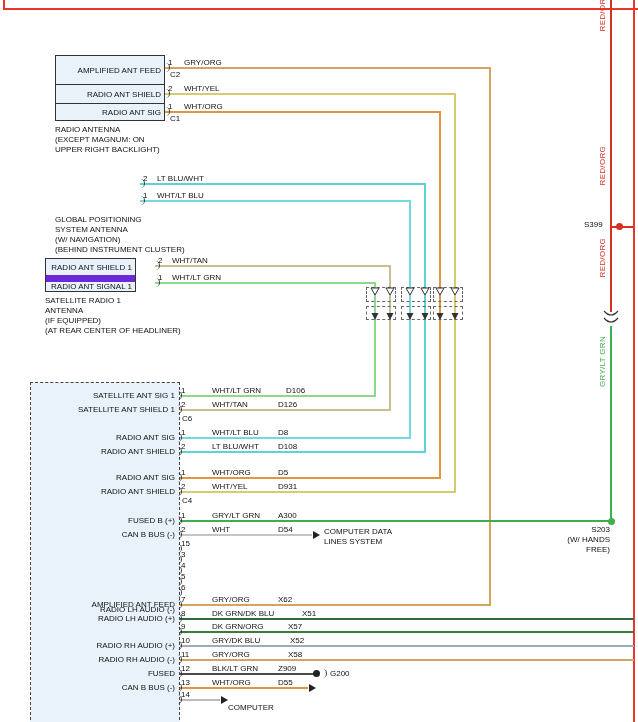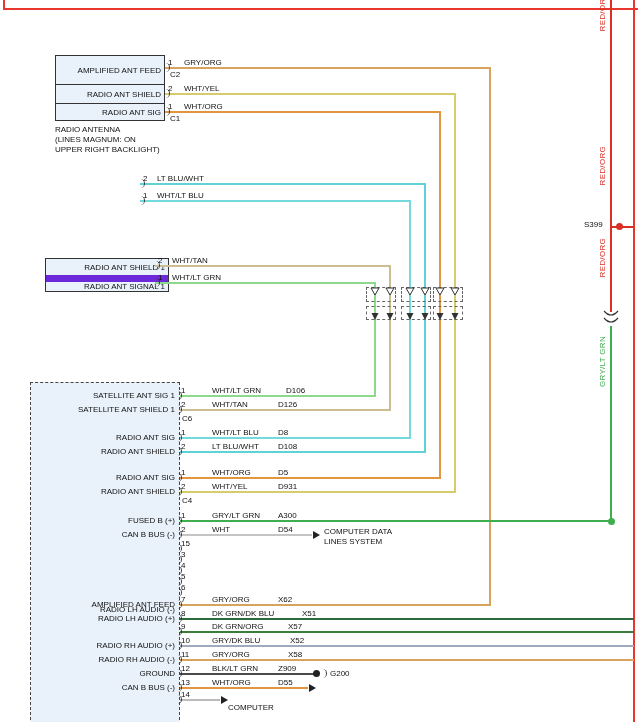--- a/index.html
+++ b/index.html
@@ -47,41 +47,53 @@
   <span class="t" style="left:168px;top:58px">1</span>
   <span class="t" style="left:184px;top:58px">GRY/ORG</span>
   <span class="t" style="left:170px;top:70px">C2</span>
   <span class="t" style="left:168px;top:84px">2</span>
   <span class="t" style="left:184px;top:84px">WHT/YEL</span>
   <span class="t" style="left:168px;top:102px">1</span>
   <span class="t" style="left:184px;top:102px">WHT/ORG</span>
   <span class="t" style="left:170px;top:114px">C1</span>
   <div class="caption" style="left:55px;top:125px">
     <div>RADIO ANTENNA</div>
-    <div>(LINES MAGNUM: ON</div>
+    <div>(EXCEPT MAGNUM: ON</div>
     <div>UPPER RIGHT BACKLIGHT)</div>
   </div>
 
   <div class="hook" style="left:139px;top:179px"></div>
   <div class="hook" style="left:139px;top:196px"></div>
   <span class="t" style="left:143px;top:174px">2</span>
   <span class="t" style="left:157px;top:174px">LT BLU/WHT</span>
   <span class="t" style="left:143px;top:191px">1</span>
   <span class="t" style="left:157px;top:191px">WHT/LT BLU</span>
-
-  <div class="comp-box" style="left:45px;top:258px;width:124px;height:34px;">
+  <div class="caption" style="left:55px;top:215px">
+    <div>GLOBAL POSITIONING</div>
+    <div>SYSTEM ANTENNA</div>
+    <div>(W/ NAVIGATION)</div>
+    <div>(BEHIND INSTRUMENT CLUSTER)</div>
+  </div>
+
+  <div class="comp-box" style="left:45px;top:258px;width:91px;height:34px;">
     <div class="comp-row" style="height:16px">RADIO ANT SHIELD 1</div>
     <div class="comp-row" style="height:16px;border-top:7px solid #6d28d9">RADIO ANT SIGNAL 1</div>
   </div>
   <div class="hook" style="left:154px;top:261px"></div>
   <div class="hook" style="left:154px;top:278px"></div>
   <span class="t" style="left:158px;top:256px">2</span>
   <span class="t" style="left:172px;top:256px">WHT/TAN</span>
   <span class="t" style="left:158px;top:273px">1</span>
   <span class="t" style="left:172px;top:273px">WHT/LT GRN</span>
+  <div class="caption" style="left:45px;top:296px">
+    <div>SATELLITE RADIO 1</div>
+    <div>ANTENNA</div>
+    <div>(IF EQUIPPED)</div>
+    <div>(AT REAR CENTER OF HEADLINER)</div>
+  </div>
 
   <div class="ic" style="left:366px;top:287px;width:30px;height:15px"></div>
   <div class="ic" style="left:366px;top:306px;width:30px;height:14px"></div>
   <div class="ic" style="left:401px;top:287px;width:30px;height:15px"></div>
   <div class="ic" style="left:401px;top:306px;width:30px;height:14px"></div>
   <div class="ic" style="left:433px;top:287px;width:30px;height:15px"></div>
   <div class="ic" style="left:433px;top:306px;width:30px;height:14px"></div>
 
   <svg class="overlay" width="638" height="722" viewBox="0 0 638 722">
     <g stroke="#333" fill="#fff" stroke-width="1">
@@ -105,20 +117,25 @@
       <path d="M604 318 Q611 326 618 318"></path>
     </g>
   </svg>
 
   <span class="vlabel" style="left: 598px; top: -8px; color: rgb(217, 48, 37);">RED/ORG</span>
   <span class="vlabel" style="left: 598px; top: 146px; color: rgb(217, 48, 37);">RED/ORG</span>
   <span class="vlabel" style="left: 598px; top: 238px; color: rgb(217, 48, 37);">RED/ORG</span>
   <span class="vlabel" style="left: 598px; top: 336px; color: rgb(62, 174, 78);">GRY/LT GRN</span>
   <span class="t" style="left:584px;top:220px">S399</span>
   <div class="dot" style="left: 616px; top: 223px; width: 7px; height: 7px; background: rgb(217, 48, 37);"></div>
+  <div class="t" style="left:532px;top:525px;width:78px;text-align:right;line-height:10px">
+    <div>S203</div>
+    <div>(W/ HANDS</div>
+    <div>FREE)</div>
+  </div>
   <div class="dot" style="left: 608px; top: 518px; width: 7px; height: 7px; background: rgb(62, 174, 78);"></div>
 
   <div class="dash-box"></div>
   <span class="t" style="left:182px;top:414px">C6</span>
   <span class="t" style="left:182px;top:496px">C4</span>
 
   <div class="t" style="left:324px;top:527px;line-height:10px">
     <div>COMPUTER DATA</div>
     <div>LINES SYSTEM</div>
   </div>
@@ -230,21 +247,21 @@
     <span class="t" style="left: 212px; top: 636px;">GRY/DK BLU</span>
     <span class="t" style="left: 290px; top: 636px;">X52</span>
     <div class="hook" style="left: 176px; top: 655px;"></div>
     <span class="t" style="left: 181px; top: 650px;">11</span>
     <span class="row-label" style="left: 34px; top: 655px; width: 141px;">RADIO RH AUDIO (-)</span>
     <div class="wire" style="left: 180px; top: 659px; width: 454px; height: 1.6px; background: rgb(216, 163, 92);"></div>
     <span class="t" style="left: 212px; top: 650px;">GRY/ORG</span>
     <span class="t" style="left: 288px; top: 650px;">X58</span>
     <div class="hook" style="left: 176px; top: 669px;"></div>
     <span class="t" style="left: 181px; top: 664px;">12</span>
-    <span class="row-label" style="left: 34px; top: 669px; width: 141px;">GROUND</span>
+    <span class="row-label" style="left: 34px; top: 669px; width: 141px;">FUSED</span>
     <div class="wire" style="left: 180px; top: 673px; width: 136px; height: 1.6px; background: rgb(74, 74, 74);"></div>
     <span class="t" style="left: 212px; top: 664px;">BLK/LT GRN</span>
     <span class="t" style="left: 278px; top: 664px;">Z909</span>
     <div class="hook" style="left: 176px; top: 683px;"></div>
     <span class="t" style="left: 181px; top: 678px;">13</span>
     <span class="row-label" style="left: 34px; top: 683px; width: 141px;">CAN B BUS (-)</span>
     <div class="wire" style="left: 180px; top: 687px; width: 128px; height: 1.6px; background: rgb(226, 151, 63);"></div>
     <span class="t" style="left: 212px; top: 678px;">WHT/ORG</span>
     <span class="t" style="left: 278px; top: 678px;">D55</span>
     <div class="arrow-r" style="left: 309px; top: 684px;"></div>

